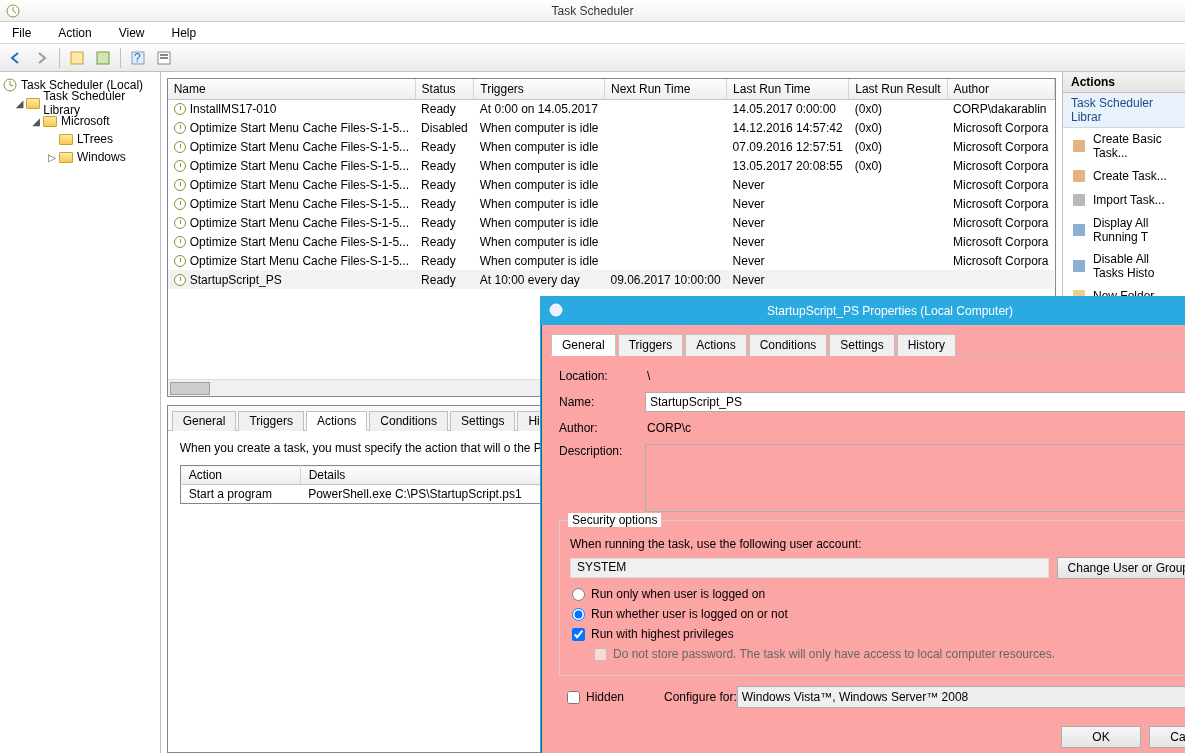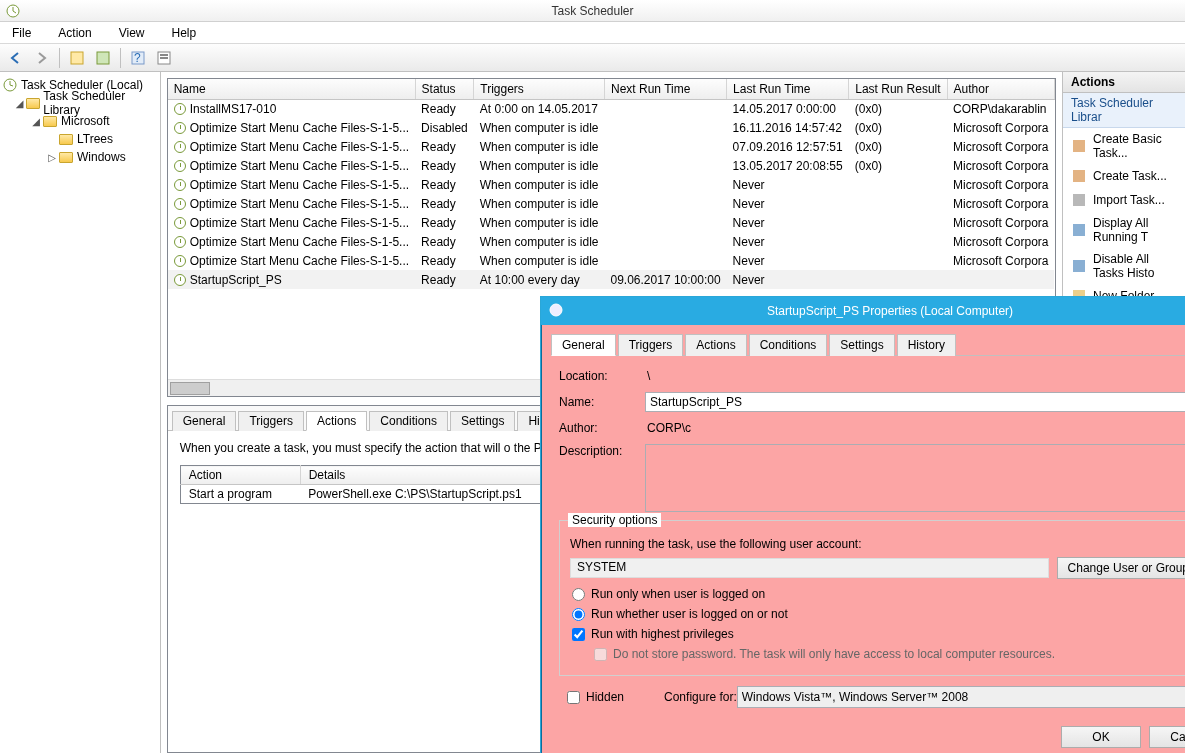--- a/index.html
+++ b/index.html
@@ -210,21 +210,21 @@
               <td></td>
               <td>14.05.2017 0:00:00</td>
               <td>(0x0)</td>
               <td>CORP\dakarablin</td>
             </tr>
             <tr class="row">
               <td><span class="clock-ico"></span>Optimize Start Menu Cache Files-S-1-5...</td>
               <td>Disabled</td>
               <td>When computer is idle</td>
               <td></td>
-              <td>16.11.2016 14:57:42</td>
+              <td>14.12.2016 14:57:42</td>
               <td>(0x0)</td>
               <td>Microsoft Corpora</td>
             </tr>
             <tr class="row">
               <td><span class="clock-ico"></span>Optimize Start Menu Cache Files-S-1-5...</td>
               <td>Ready</td>
               <td>When computer is idle</td>
               <td></td>
               <td>07.09.2016 12:57:51</td>
               <td>(0x0)</td>

